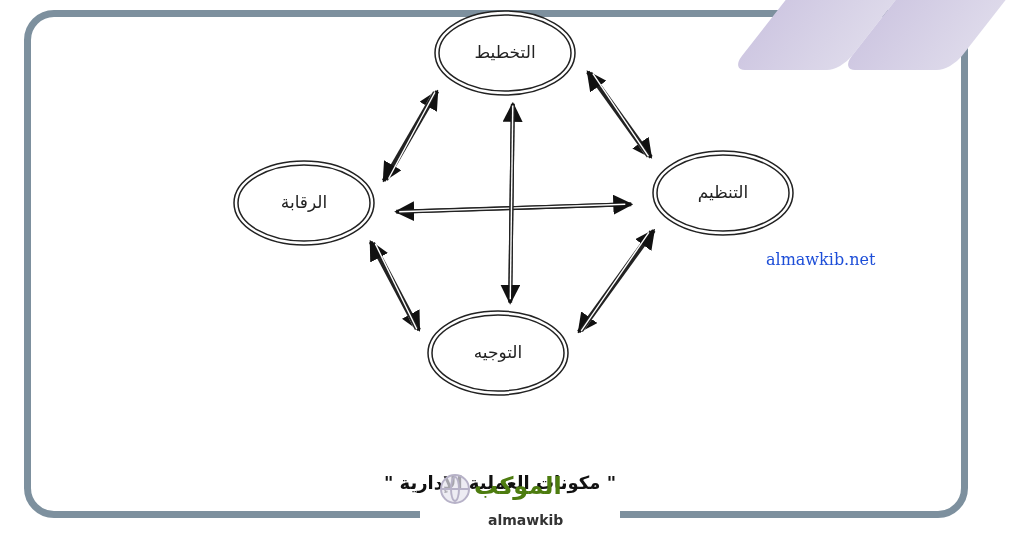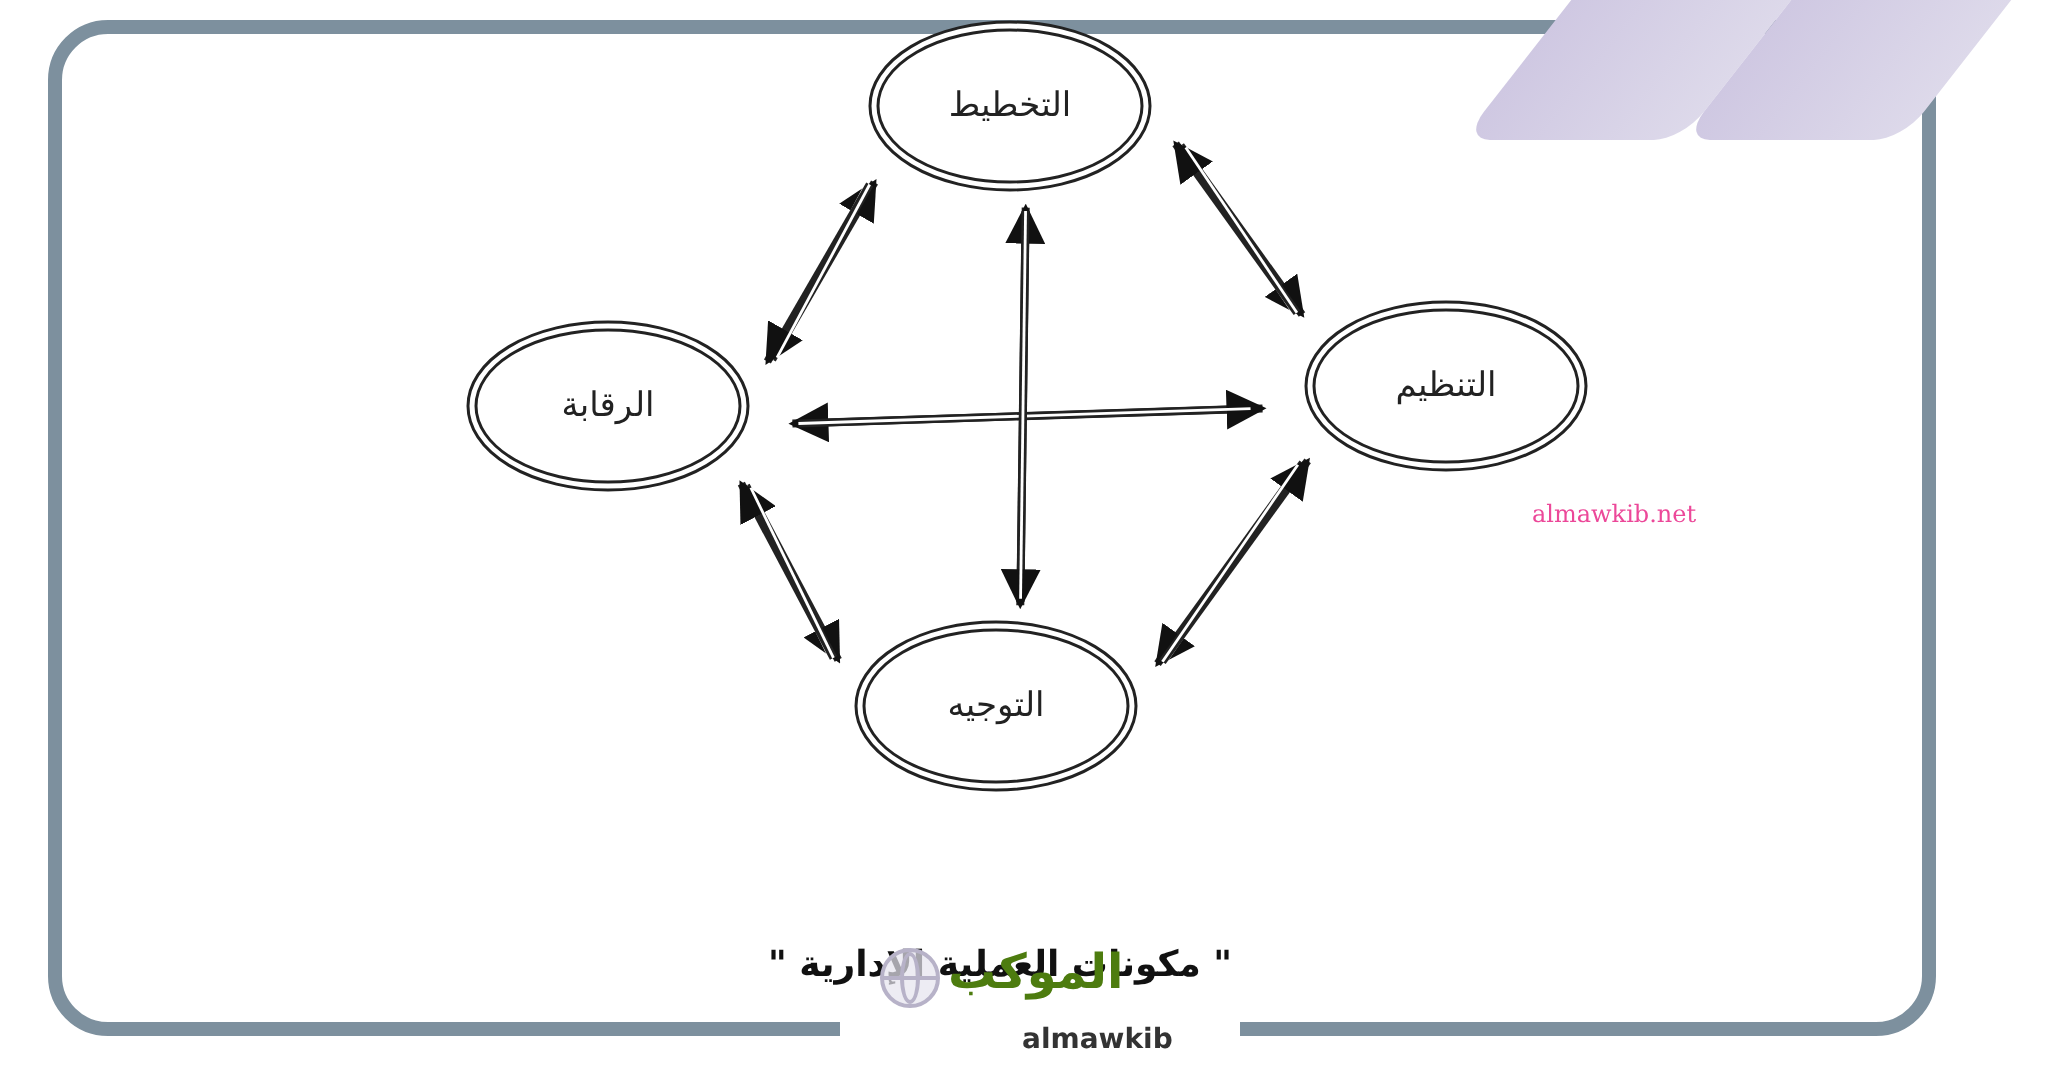--- a/index.html
+++ b/index.html
@@ -18,22 +18,22 @@
       background: linear-gradient(90deg, #cfc8e2, #ddd9ea);
       transform: skewX(-38deg); border-radius: 14px;
     }
     .stripe.s1 { left: 770px; }
     .stripe.s2 { left: 880px; }
     svg.diagram { position: absolute; left: 0; top: 0; }
     .node-label {
       font-family: "DejaVu Sans", sans-serif; font-size: 17px; fill: #222;
     }
     .watermark-text {
-      position: absolute; left: 766px; top: 250px; font-size: 12px;
-      color: #ec4899; font-family: "DejaVu Serif", serif;
+      position: absolute; left: 766px; top: 250px; font-size: 16px;
+      color: #1d4ed8; font-family: "DejaVu Serif", serif;
     }
     .caption {
       position: absolute; left: 370px; top: 472px; width: 260px; text-align: center;
       font-size: 18px; font-weight: bold; color: #111; direction: rtl;
       font-family: "DejaVu Sans", sans-serif;
     }
     .logo-band {
       position: absolute; left: 420px; top: 510px; width: 200px; height: 26px;
       background: #ffffff;
     }
@@ -52,21 +52,21 @@
     .logo-globe::after {
       content: ""; position: absolute; left: 0; top: 12px; width: 26px; height: 2px;
       background: #b7b2c8;
     }
     .logo-ar {
       position: absolute; left: 34px; top: 2px; font-size: 24px; font-weight: bold;
       color: #4d7c0f; direction: rtl; white-space: nowrap;
     }
     .logo-en {
       position: absolute; left: 48px; top: 42px; font-size: 14px; font-weight: bold;
-      color: #333; font-family: "DejaVu Sans", sans-serif; margin-left: 23px;
+      color: #333; font-family: "DejaVu Sans", sans-serif;
     }
   </style>
 </head>
 <body>
 
 <div class="frame"></div>
 <div class="stripe s1"></div>
 <div class="stripe s2"></div>
 
 <svg class="diagram" width="1024" height="536">

